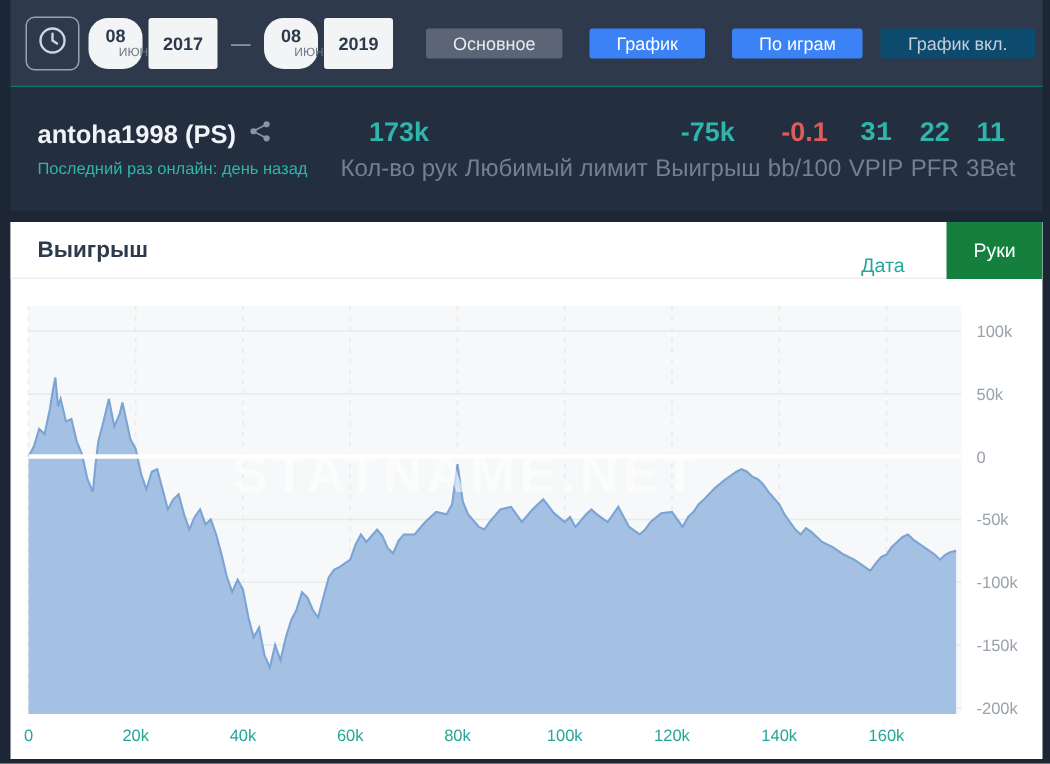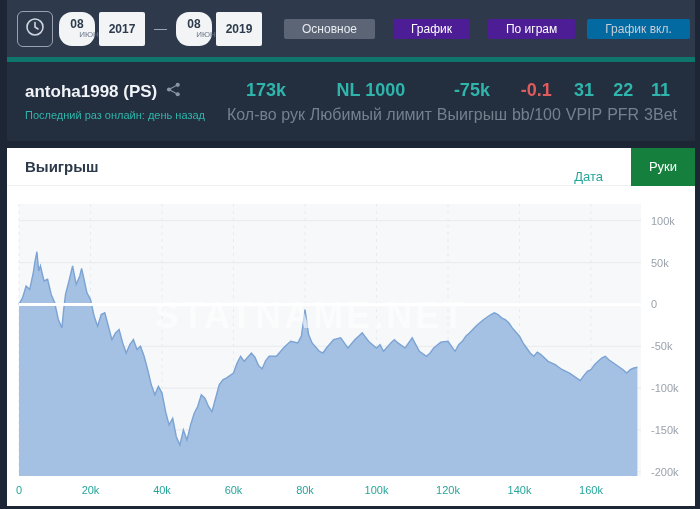--- a/index.html
+++ b/index.html
@@ -12,26 +12,26 @@
   .clock-btn { width:36px; height:36px; border:1px solid #97a1b0; border-radius:6px; background:transparent; display:flex; align-items:center; justify-content:center; cursor:pointer; flex:0 0 auto; }
   .date-group { display:flex; align-items:center; gap:4px; }
   .date-box { background:#f2f4f6; border-radius:2px; height:34px; display:flex; flex-direction:column; align-items:center; justify-content:center; color:#2d3a4b; cursor:pointer; }
   .date-dm { width:36px;border-radius:13px; }
   .date-dm .d { font-size:12px; font-weight:bold; line-height:12px; }
   .date-dm .m { font-size:8px; line-height:10px; color:#6b7687;padding-left:24px; }
   .date-yr { width:46px; font-size:12px; font-weight:bold; }
   .dash { color:#aab3c0; margin:0 5px; font-size:13px; }
   .btn { height:20px; border:none; border-radius:2px; font-size:12px; padding:0 18px; cursor:pointer; font-family:inherit; white-space:nowrap; }
   .btn-gray { background:#5b6576; color:#e8ebf0; margin-left:16px; }
-  .btn-teal { background:#4c1d95; color:#ffffff; margin-left:12px; }
-  .btn-dark { background:#0369a1; color:#c6cdd8; }
+  .btn-teal { background:#3b82f6; color:#ffffff; margin-left:12px; }
+  .btn-dark { background:#0c4a6e; color:#c6cdd8; }
   .spacer { flex:1; }
 
   
-  .playerbar { height:84px; background:#232e3f; border-top:5px solid #0f766e; display:flex; align-items:center; padding:0 18px; flex:0 0 auto; }
+  .playerbar { height:84px; background:#232e3f; border-top:1px solid #0f766e; display:flex; align-items:center; padding:0 18px; flex:0 0 auto; }
   .player-info { width:196px; flex:0 0 auto; }
   .name-row { display:flex; align-items:center; gap:9px; color:#f0f3f7; font-size:17px; font-weight:bold; }
   .last-online { color:#2fb5ab; font-size:11px; margin-top:7px; }
   .stats { display:flex; flex:1; justify-content:space-between; align-items:flex-end; padding-left:6px; }
   .stat { text-align:center; }
   .stat-value { font-size:18px; font-weight:bold; }
   .stat-label { font-size:16px; color:#75808f; margin-top:5px; }
 
   .gap-strip { height:7px; background:#1d2634; flex:0 0 auto; }
 
@@ -96,33 +96,32 @@
         </span>
       </div>
       <div class="last-online">Последний раз онлайн: день назад</div>
     </div>
     <div class="stats">
         <div class="stat">
           <div class="stat-value" style="color: rgb(47, 181, 171);">173k</div>
           <div class="stat-label">Кол-во рук</div>
         </div>
         <div class="stat">
-          <div class="stat-value" style="color: rgb(47, 181, 171);">NL 1000</div>
           <div class="stat-label">Любимый лимит</div>
         </div>
         <div class="stat">
           <div class="stat-value" style="color: rgb(47, 181, 171);">-75k</div>
           <div class="stat-label">Выигрыш</div>
         </div>
         <div class="stat">
           <div class="stat-value" style="color: rgb(224, 92, 92);">-0.1</div>
           <div class="stat-label">bb/100</div>
         </div>
         <div class="stat">
-          <div class="stat-value" style="color: rgb(47, 181, 171);">31</div>
+          <div class="stat-value" style="color: rgb(47, 181, 171); font-family: Liberation Mono, monospace;">31</div>
           <div class="stat-label">VPIP</div>
         </div>
         <div class="stat">
           <div class="stat-value" style="color: rgb(47, 181, 171);">22</div>
           <div class="stat-label">PFR</div>
         </div>
         <div class="stat">
           <div class="stat-value" style="color: rgb(47, 181, 171);">11</div>
           <div class="stat-label">3Bet</div>
         </div>

